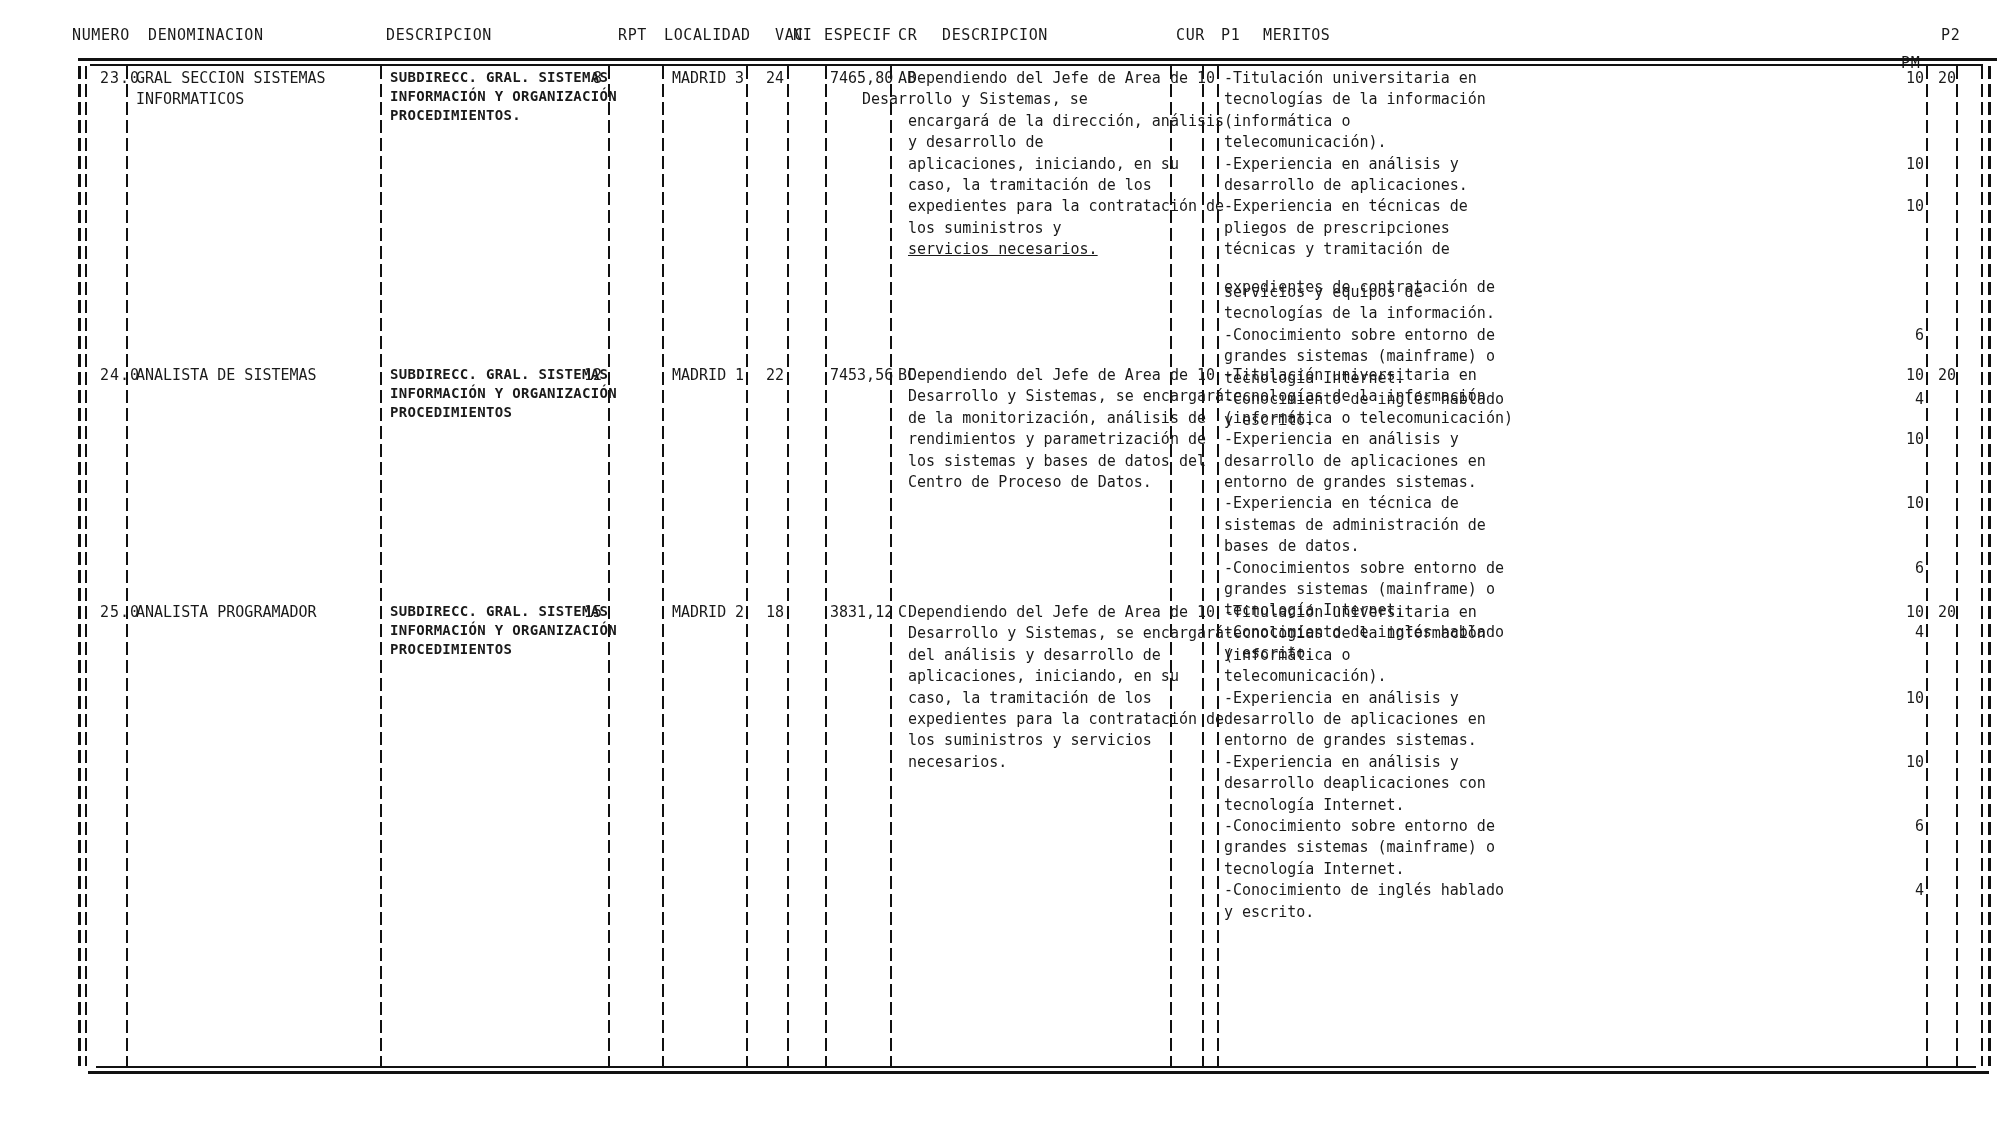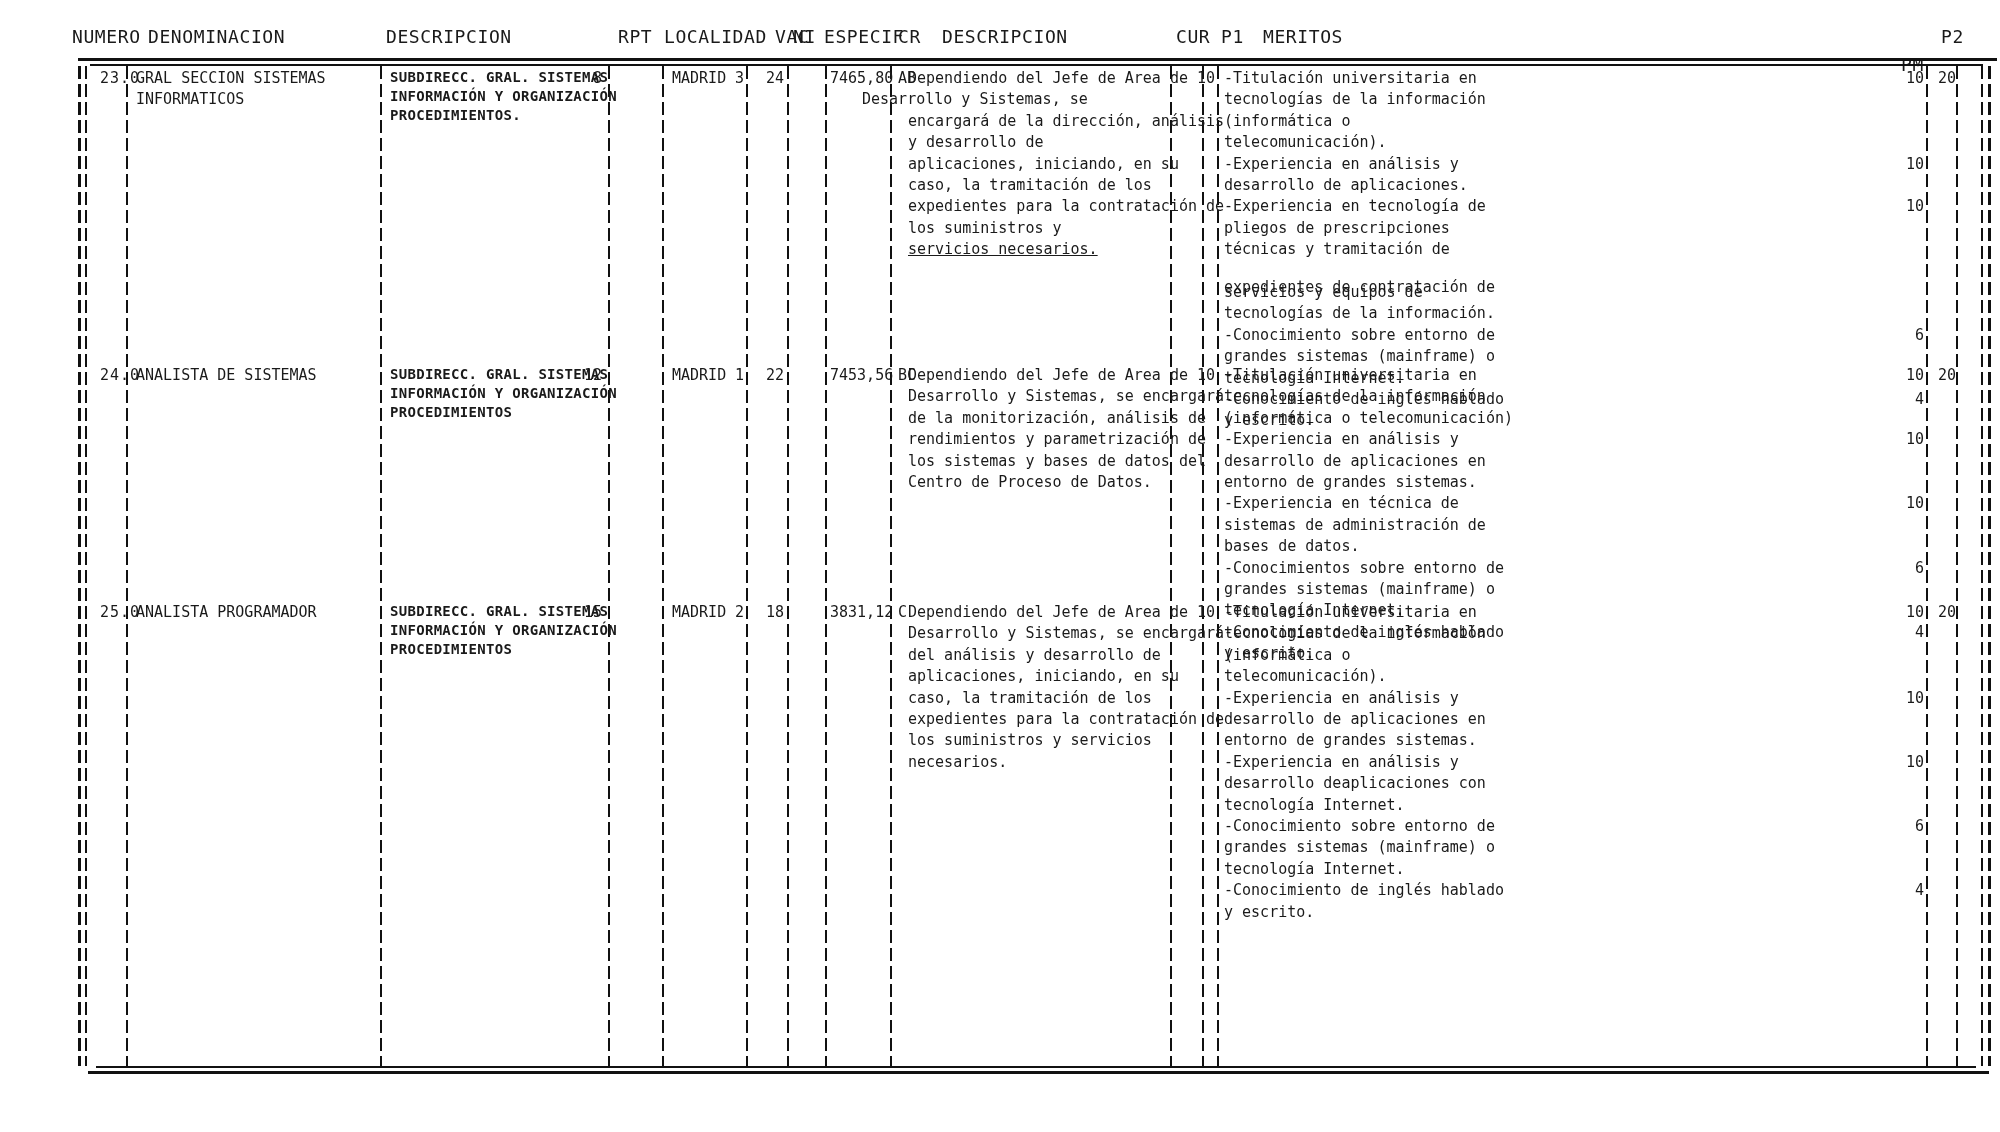--- a/index.html
+++ b/index.html
@@ -6,21 +6,21 @@
   body{
     width:2000px;height:1132px;
     font-family:"DejaVu Sans Mono","Liberation Mono",monospace;
     color:#1a1a1a;
     overflow:hidden;
     position:relative;
   }
   .page{position:absolute;inset:0;background:#ffffff;}
 
   
-  .colheads{position:absolute;left:0;top:26px;width:1764px;height:26px;font-size:18px;letter-spacing:.6px;}
+  .colheads{position:absolute;left:0;top:26px;width:1764px;height:26px;font-size:15px;letter-spacing:.6px;}
   .colheads span{position:absolute;white-space:nowrap;top:0;}
   .h-numero{left:72px;}
   .h-denom{left:148px;}
   .h-depend{left:386px;}
   .h-rpt{left:618px;}
   .h-localidad{left:664px;}
   .h-vac{left:775px;}
   .h-ni{left:793px;}
   .h-especif{left:824px;}
   .h-cr{left:898px;}
@@ -141,21 +141,21 @@
           <div class="cell " style="left: 830px; top: 159.8px;">los suministros y</div>
           <div class="cell " style="left: 830px; top: 181.2px; text-decoration: underline;">servicios necesarios.</div>
           <div class="cell rt" style="left: 1104px; top: 10px; width: 16px;"></div>
           <div class="cell rt" style="left: 1113px; top: 10px; width: 24px;">10</div>
           <div class="cell " style="left: 1146px; top: 10px;">-Titulación universitaria en</div>
           <div class="cell " style="left: 1146px; top: 31.4px;">tecnologías de la información</div>
           <div class="cell " style="left: 1146px; top: 52.8px;">(informática o</div>
           <div class="cell " style="left: 1146px; top: 74.2px;">telecomunicación).</div>
           <div class="cell " style="left: 1146px; top: 95.6px;">-Experiencia en análisis y</div>
           <div class="cell " style="left: 1146px; top: 117px;">desarrollo de aplicaciones.</div>
-          <div class="cell " style="left: 1146px; top: 138.4px;">-Experiencia en tecnología de</div>
+          <div class="cell " style="left: 1146px; top: 138.4px;">-Experiencia en técnicas de</div>
           <div class="cell " style="left: 1146px; top: 159.8px;">pliegos de prescripciones</div>
           <div class="cell " style="left: 1146px; top: 181.2px;">técnicas y tramitación de</div>
           <div class="cell " style="left: 1146px; top: 202.6px; margin-top: 16px;">expedientes de contratación de</div>
           <div class="cell " style="left: 1146px; top: 224px;">servicios y equipos de</div>
           <div class="cell " style="left: 1146px; top: 245.4px;">tecnologías de la información.</div>
           <div class="cell " style="left: 1146px; top: 266.8px;">-Conocimiento sobre entorno de</div>
           <div class="cell " style="left: 1146px; top: 288.2px;">grandes sistemas (mainframe) o</div>
           <div class="cell " style="left: 1146px; top: 309.6px;">tecnología Internet.</div>
           <div class="cell " style="left: 1146px; top: 331px;">-Conocimiento de inglés hablado</div>
           <div class="cell " style="left: 1146px; top: 352.4px;">y escrito.</div>

